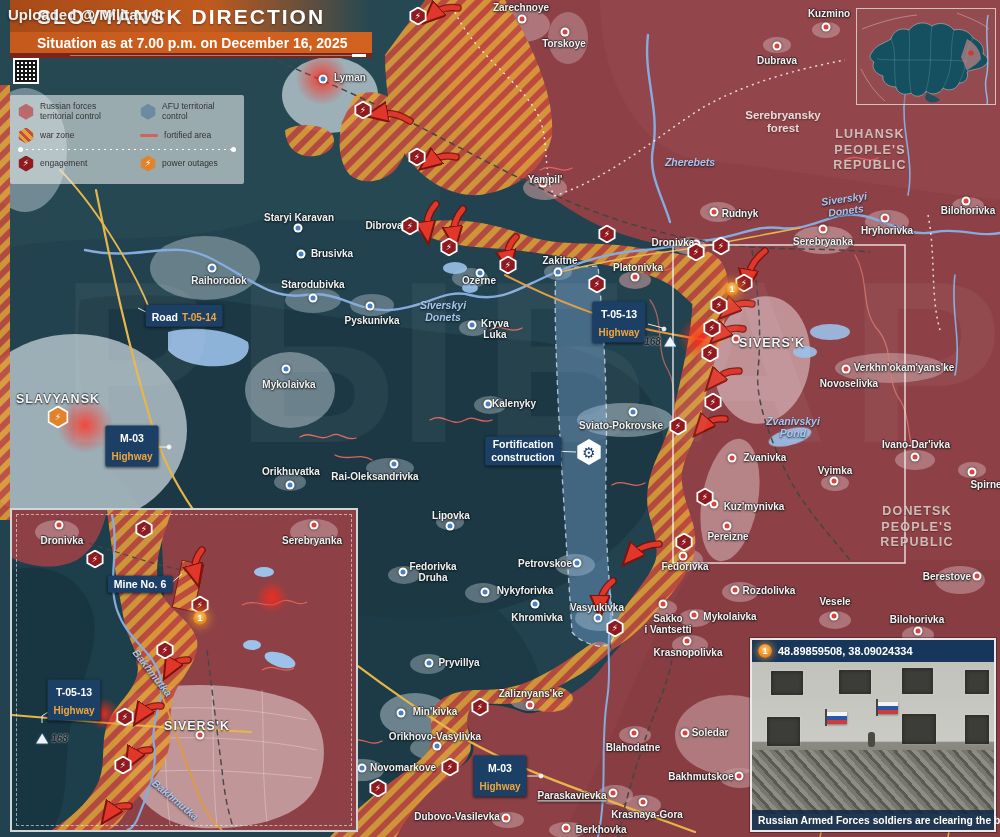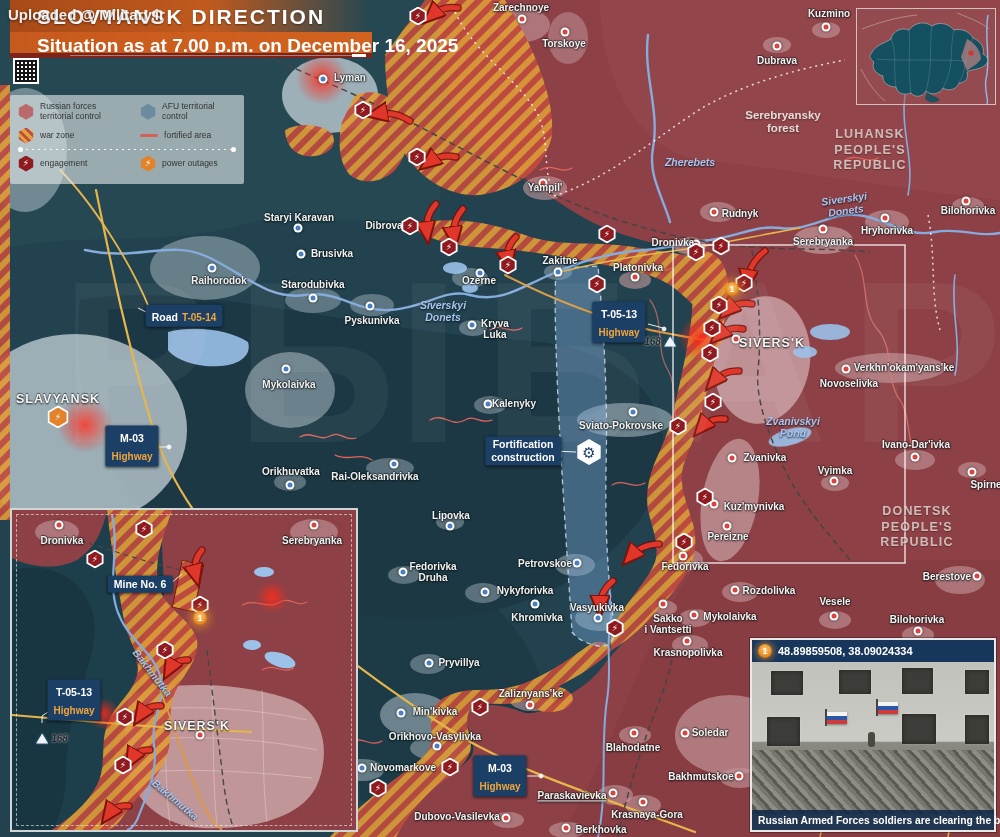--- a/index.html
+++ b/index.html
@@ -19,21 +19,21 @@
   
   .upwm{position:absolute;left:8px;top:6px;font-size:15px;font-weight:700;color:rgba(255,255,255,.92);
     text-shadow:0 1px 3px rgba(0,0,0,.65);z-index:60;}
 
   
   .hdr-top{position:absolute;left:10px;top:0;width:362px;height:33px;z-index:50;
     background:linear-gradient(90deg,#a84a18 0%,#c05a1e 55%,rgba(140,60,28,0) 100%);}
   .hdr-title{position:absolute;left:27px;top:5px;font-size:21px;font-weight:700;letter-spacing:2px;
     color:#fff;text-shadow:0 1px 2px rgba(0,0,0,.4);white-space:nowrap;}
   .hdr-sub{position:absolute;left:10px;top:32px;width:362px;height:21px;background:linear-gradient(90deg,#c65a1c,#d2621f);z-index:50;}
-  .hdr-sub span{position:absolute;left:27px;top:3px;font-size:19px;font-weight:700;color:#fff;white-space:nowrap;}
+  .hdr-sub span{position:absolute;left:27px;top:3px;font-size:14px;font-weight:700;color:#fff;white-space:nowrap;}
   .hdr-line{position:absolute;left:10px;top:53px;width:362px;height:5px;background:#7c231a;z-index:50;}
   .hdr-line i{position:absolute;left:60px;top:2px;width:292px;height:1px;background:rgba(200,200,200,.55);}
   .hdr-line b{position:absolute;left:342px;top:1px;width:14px;height:3px;background:#fff;}
   .qr{position:absolute;left:13px;top:58px;width:26px;height:26px;background:#fff;z-index:50;padding:2px;}
   .qr i{display:block;width:100%;height:100%;
     background-image:repeating-linear-gradient(0deg,#161616 0 2px,transparent 2px 4px),
                      repeating-linear-gradient(90deg,#161616 0 2px,#fff 2px 4px);}
   .tgbar{position:absolute;left:44px;top:60px;width:148px;height:23px;z-index:50;display:flex;align-items:center;
     background:linear-gradient(90deg,#5e130f 0%,#a23414 55%,#cf5c1e 100%);padding-left:6px;}
   .tgcir{width:16px;height:16px;border-radius:50%;background:#2f9fd6;position:relative;flex:0 0 16px;}
@@ -344,21 +344,21 @@
       <div class="town-label" style="position: absolute; left: 521px; top: 8px;">Zarechnoye</div>
       <div class="dot dot-r" style="position: absolute; left: 565px; top: 32px;"></div>
       <div class="town-label" style="position: absolute; left: 564px; top: 44px;">Torskoye</div>
       <div class="dot dot-r" style="position: absolute; left: 826px; top: 27px;"></div>
       <div class="town-label" style="position: absolute; left: 829px; top: 14px;">Kuzmino</div>
       <div class="dot dot-r" style="position: absolute; left: 777px; top: 46px;"></div>
       <div class="town-label" style="position: absolute; left: 777px; top: 61px;">Dubrava</div>
       <div class="dot dot-b" style="position: absolute; left: 323px; top: 79px;"></div>
       <div class="town-label" style="position: absolute; left: 350px; top: 78px;">Lyman</div>
       <div class="dot dot-r" style="position: absolute; left: 543px; top: 183px;"></div>
-      <div class="town-label" style="position: absolute; left: 545px; top: 188px;">Yampil'</div>
+      <div class="town-label" style="position: absolute; left: 545px; top: 180px;">Yampil'</div>
       <div class="dot dot-b" style="position: absolute; left: 298px; top: 228px;"></div>
       <div class="town-label" style="position: absolute; left: 299px; top: 218px;">Staryi Karavan</div>
       <div class="dot dot-b" style="position: absolute; left: 301px; top: 254px;"></div>
       <div class="town-label" style="position: absolute; left: 332px; top: 254px;">Brusivka</div>
       <div class="dot dot-b" style="position: absolute; left: 212px; top: 268px;"></div>
       <div class="town-label" style="position: absolute; left: 219px; top: 281px;">Raihorodok</div>
       <div class="dot dot-b" style="position: absolute; left: 313px; top: 298px;"></div>
       <div class="town-label" style="position: absolute; left: 313px; top: 285px;">Starodubivka</div>
       <div class="dot dot-b" style="position: absolute; left: 370px; top: 306px;"></div>
       <div class="town-label" style="position: absolute; left: 372px; top: 321px;">Pyskunivka</div>

